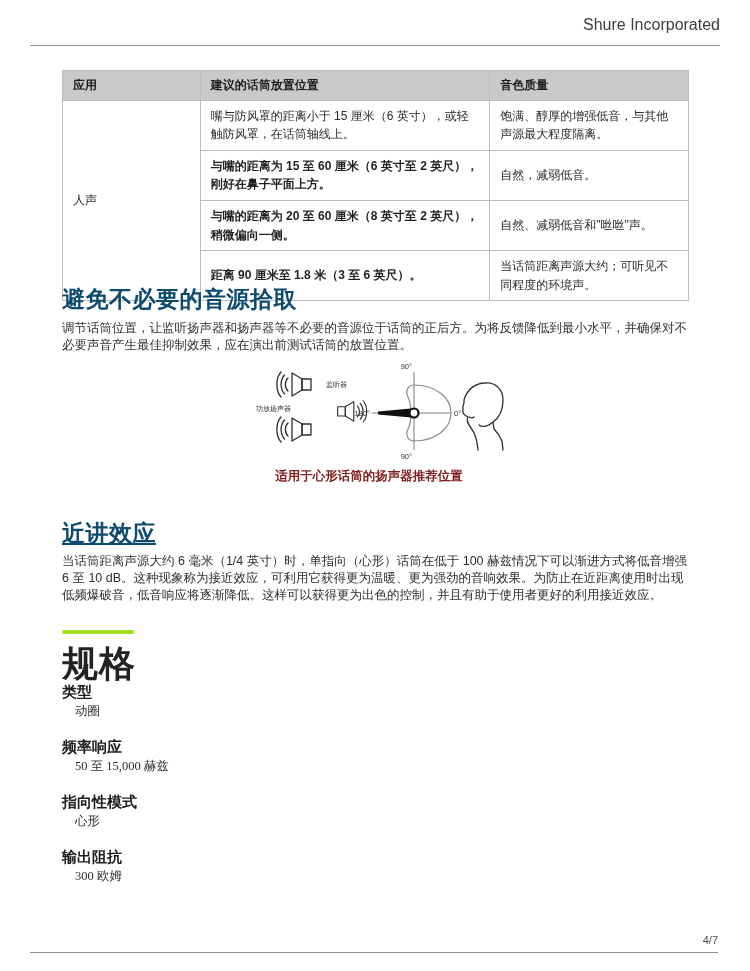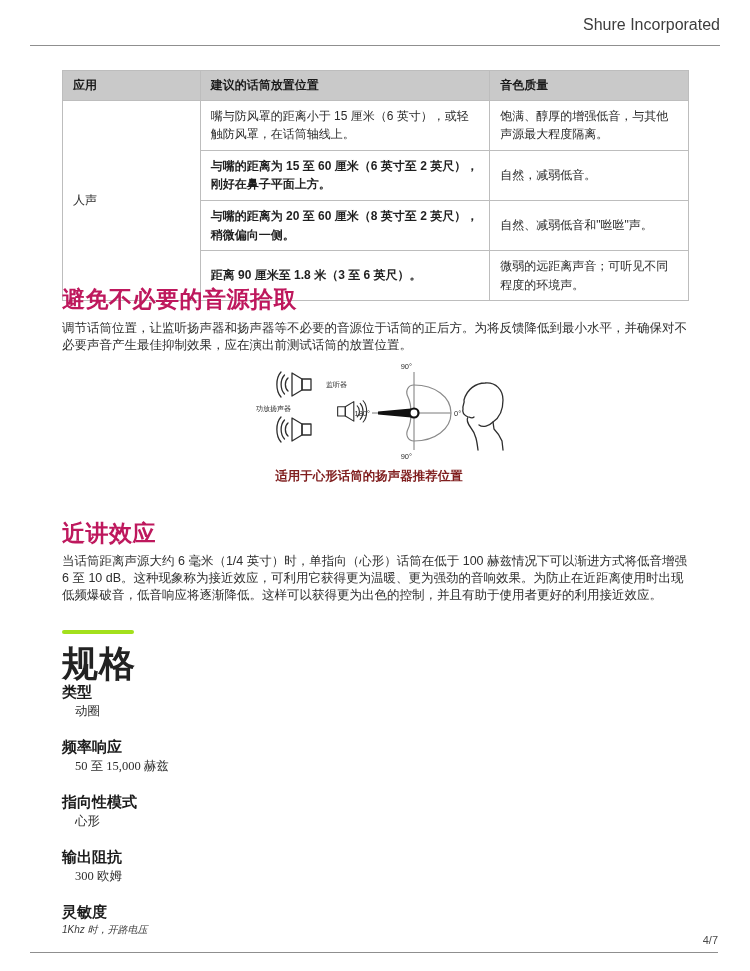--- a/index.html
+++ b/index.html
@@ -10,23 +10,23 @@
   .top-header { position:absolute; top:16px; right:30px; font-size:16px; color:#3d3d3d; }
   .top-rule { position:absolute; top:45px; left:30px; right:30px; border-top:1px solid #8f8f8f; }
 
   .table-wrap { position:absolute; top:70px; left:62px; width:627px; }
   table.mic { width:100%; border-collapse:collapse; font-size:12px; line-height:1.55; color:#2b2b2b; }
   table.mic th, table.mic td { border:1px solid #bdbdbd; padding:6px 10px; text-align:left; vertical-align:middle; }
   table.mic th { background:#c9c9c9; color:#1a1a1a; font-weight:bold; padding:5px 10px; }
   td.bold { font-weight:bold; color:#1f1f1f; }
   td.app-cell { vertical-align:middle; }
 
-  .sec-title { position:absolute; left:62px; font-size:23px; font-weight:bold; color:#be185d; letter-spacing:0.5px; }
+  .sec-title { position:absolute; left:62px; font-size:23px; font-weight:bold; color:#0c4a6e; letter-spacing:0.5px; }
   .sec1-title { top:284px; }
-  .sec2-title { top:518px; }
+  .sec2-title { top:518px;text-decoration:underline; }
   .para { position:absolute; left:62px; width:628px; font-size:12.5px; line-height:17px; color:#2e2e2e; }
   .sec1-body { top:320px; }
   .sec2-body { top:553px; }
 
   .diagram { position:absolute; top:358px; left:250px; width:265px; height:104px; }
   .diagram svg { display:block; }
   .diag-caption { position:absolute; top:468px; left:62px; width:614px; text-align:center; font-size:12.5px; font-weight:bold; color:#7f1d1d; }
 
   .accent-bar { position:absolute; top:630px; left:62px; width:72px; height:4px; border-radius:2px; }
   .specs-title { position:absolute; top:640px; left:62px; font-size:36px; font-weight:700; color:#222; letter-spacing:1px; }
@@ -76,21 +76,21 @@
         <tr>
           <td class="bold">与嘴的距离为 15 至 60 厘米（6 英寸至 2 英尺），刚好在鼻子平面上方。</td>
           <td>自然，减弱低音。</td>
         </tr>
         <tr>
           <td class="bold">与嘴的距离为 20 至 60 厘米（8 英寸至 2 英尺），稍微偏向一侧。</td>
           <td>自然、减弱低音和"咝咝"声。</td>
         </tr>
         <tr>
           <td class="bold">距离 90 厘米至 1.8 米（3 至 6 英尺）。</td>
-          <td>微弱的远距离声音；可听见不同程度的环境声。</td>
+          <td>当话筒距离声源大约；可听见不同程度的环境声。</td>
         </tr>
       </tbody>
     </table>
   </div>
 
   <h2 class="sec-title sec1-title">避免不必要的音源拾取</h2>
   <p class="para sec1-body">调节话筒位置，让监听扬声器和扬声器等不必要的音源位于话筒的正后方。为将反馈降低到最小水平，并确保对不必要声音产生最佳抑制效果，应在演出前测试话筒的放置位置。</p>
 
   <div class="diagram">
     <svg width="265" height="104" viewBox="0 0 265 104">
@@ -158,22 +158,18 @@
       <div class="spec-value">50 至 15,000 赫兹</div>
     </div>
     <div class="spec-group">
       <div class="spec-label">指向性模式</div>
       <div class="spec-value">心形</div>
     </div>
     <div class="spec-group">
       <div class="spec-label">输出阻抗</div>
       <div class="spec-value">300 欧姆</div>
     </div>
-    <div class="spec-group">
-      <div class="spec-label">灵敏度</div>
-      <div class="spec-note">1Khz 时，开路电压</div>
-    </div>
   </div>
 
   <div class="footer-page">4/7</div>
   <div class="footer-rule"></div>
 
 </div>
 
 </body></html>

